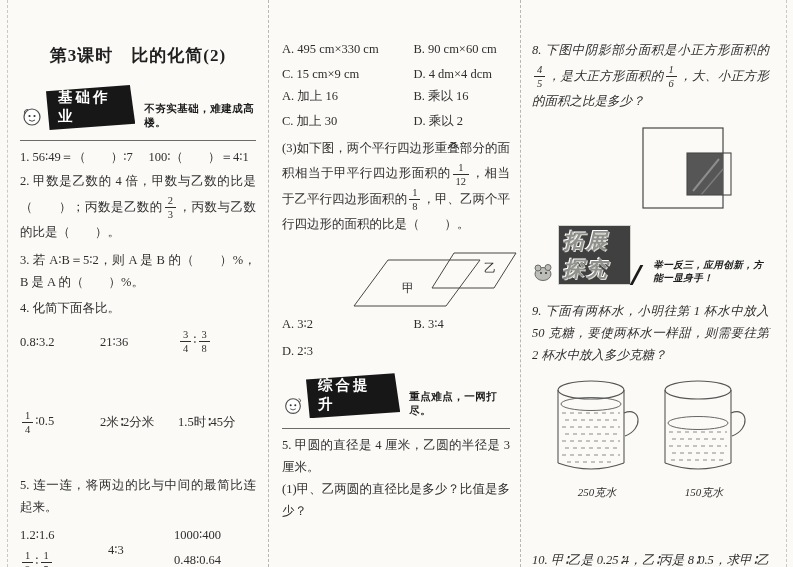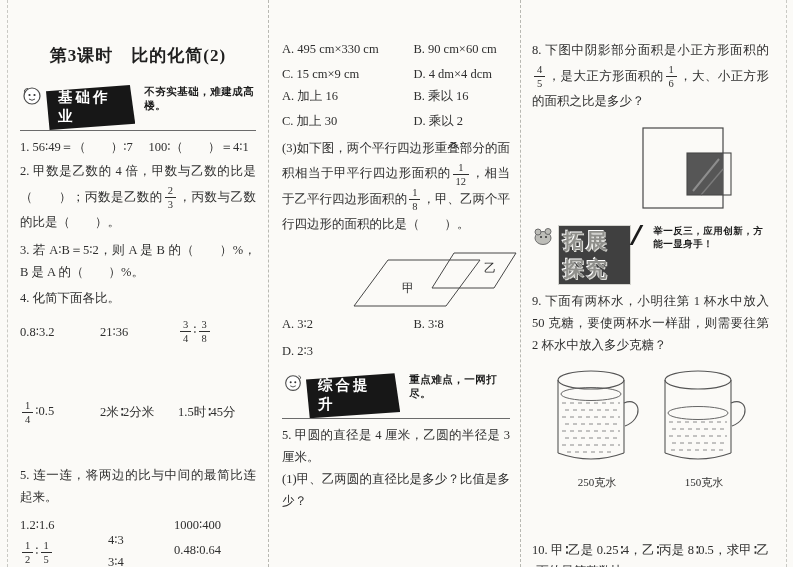--- a/index.html
+++ b/index.html
@@ -8,25 +8,25 @@
     background:#fbfaf7; overflow:hidden; color:#2e2e2e;
     font-family:"Liberation Serif","DejaVu Serif",serif;
   }
   .edge { position:absolute; top:0; bottom:0; width:0; border-left:1px dashed #c9c9c4; }
   .edge.left { left:7px; } .edge.right { right:6px; }
 
   .columns { display:flex; height:100%; }
   .col { box-sizing:border-box; }
   .col-left  { width:268px; padding:44px 12px 0 20px; }
   .col-mid   { width:252px; padding:38px 10px 0 13px; border-left:1px dashed #b8b8b2; }
-  .col-right { width:263px; padding:38px 14px 0 11px; border-left:1px dashed #b8b8b2; }
+  .col-right { width:263px; padding:38px 14px 0 11px; border-left:1px dashed #b8b8b2;font-style:italic; }
 
   .title { margin:0 0 18px 0; font-size:17px; font-weight:bold; text-align:center; letter-spacing:1px; color:#1f1f1f; }
 
-  .badge-row { display:flex; align-items:flex-start; padding-bottom:0; margin:4px 0 6px 0; }
+  .badge-row { display:flex; align-items:flex-end; padding-bottom:10px; margin:4px 0 6px 0; }
   .badge-row.lined { border-bottom:1px solid #6b6b6b; }
   .mascot { flex:0 0 auto; margin-right:2px; line-height:0; }
   .badge-dark {
     background:#171717; color:#ffffff; font-weight:bold; font-size:14.5px;
     letter-spacing:3px; padding:3px 18px 4px 12px;
     clip-path:polygon(0 14%, 94% 0, 100% 86%, 4% 100%);
   }
   .tagline { margin-left:9px; font-weight:bold; font-size:10.5px; color:#1c1c1c; letter-spacing:0.5px; }
   .tagline.small { font-size:9.5px; }
   .explore-plaque {
@@ -155,21 +155,21 @@
         <svg width="195" height="66" viewBox="0 0 195 66">
           <polygon points="8,60 100,60 134,14 42,14" fill="none" stroke="#474747" stroke-width="1"></polygon>
           <polygon points="86,42 148,42 170,7 108,7" fill="none" stroke="#474747" stroke-width="1"></polygon>
           <text x="56" y="46" class="dlabel">甲</text>
           <text x="138" y="26" class="dlabel">乙</text>
         </svg>
       </div>
 
       <div class="optgrid">
         <span>A. 3∶2</span>
-        <span>B. 3∶8</span>
+        <span>B. 3∶4</span>
         <span>D. 2∶3</span>
       </div>
 
       <div class="badge-row lined" style="margin-top:12px;">
         <span class="mascot">
           <svg width="22" height="22" viewBox="0 0 24 24">
               <circle cx="12" cy="11" r="8" fill="#ffffff" stroke="#4c4c4c" stroke-width="1.2"></circle>
               <circle cx="9.5" cy="10" r="1.1" fill="#333"></circle>
               <circle cx="14.5" cy="10" r="1.1" fill="#333"></circle>
               <path d="M9,14 Q12,16.5 15,14" stroke="#4c4c4c" stroke-width="1" fill="none"></path>

